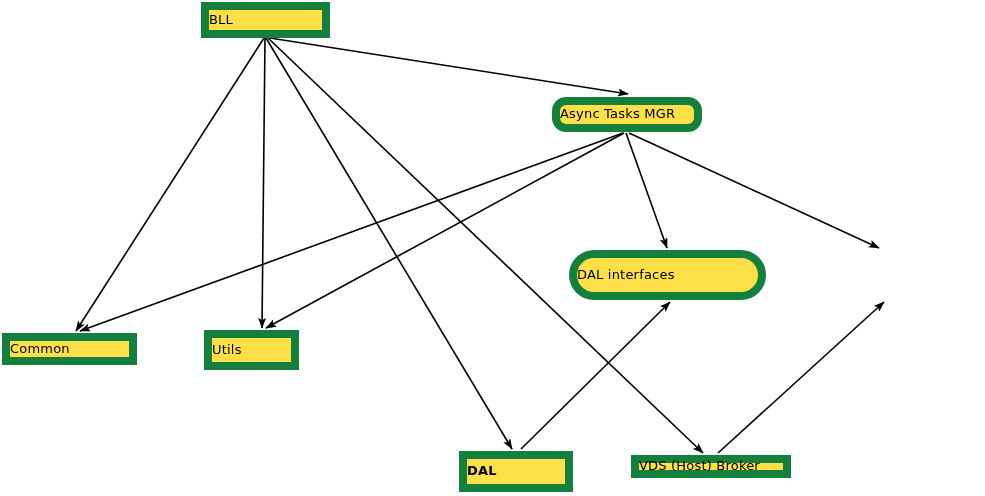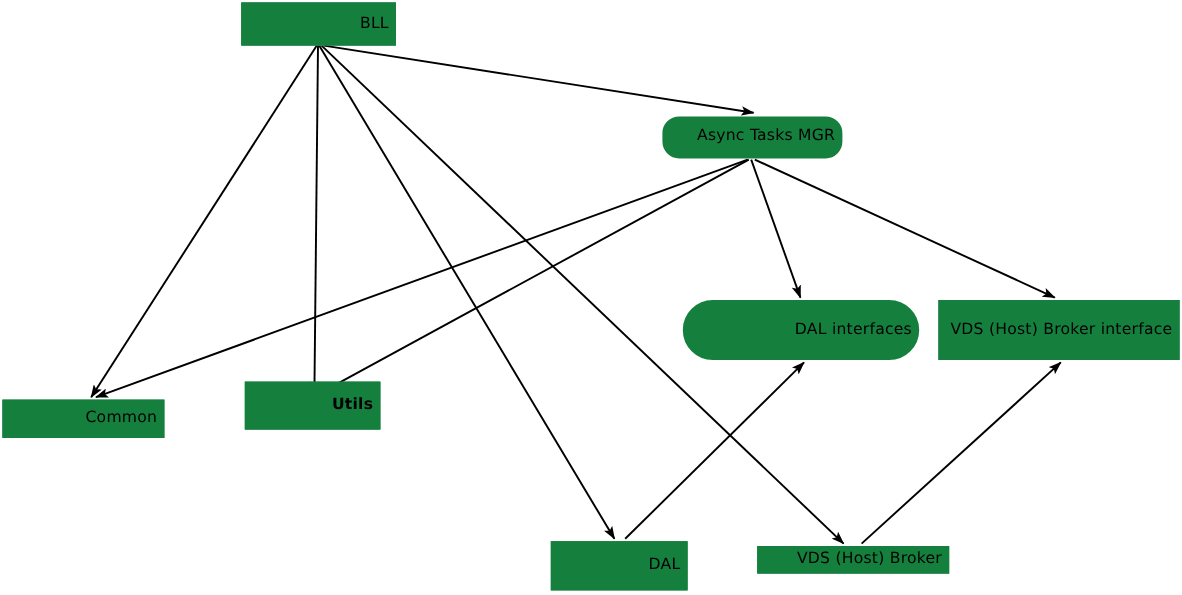--- a/index.html
+++ b/index.html
@@ -20,25 +20,25 @@
   #edge-layer {
     position: absolute;
     left: 0;
     top: 0;
     width: 985px;
     height: 496px;
   }
   .node {
     position: absolute;
     box-sizing: border-box;
-    background: #15803d;
-    border: 6px solid #15803d;
+    background: #fde047;
+    border: 8px solid #15803d;
     display: flex;
     align-items: center;
-    justify-content: flex-end;
+    justify-content: flex-start;
     z-index: 2;
   }
   .node-label {
     font-family: "DejaVu Sans", sans-serif;
     font-size: 13px;
     color: #000000;
     line-height: 1.1;
     white-space: nowrap;
     letter-spacing: 0.2px;
   }
@@ -79,33 +79,30 @@
   </div>
 
   <div class="node" style="left: 552px; top: 97px; width: 150px; height: 35px; border-radius: 14px;">
     <span class="node-label">Async Tasks MGR</span>
   </div>
 
   <div class="node" style="left: 569px; top: 250px; width: 197px; height: 50px; border-radius: 25px;">
     <span class="node-label">DAL interfaces</span>
   </div>
 
-  <div class="node" style="left: 782px; top: 250px; width: 201px; height: 50px;">
-    <span class="node-label">VDS (Host) Broker interface</span>
-  </div>
 
   <div class="node" style="left: 2px; top: 333px; width: 135px; height: 32px;">
     <span class="node-label">Common</span>
   </div>
 
-  <div class="node" style="left: 204px; top: 318px; width: 113px; height: 40px; font-weight: bold;">
+  <div class="node" style="left: 204px; top: 330px; width: 95px; height: 40px;">
     <span class="node-label">Utils</span>
   </div>
 
-  <div class="node" style="left: 459px; top: 451px; width: 114px; height: 41px;">
+  <div class="node" style="left: 459px; top: 451px; width: 114px; height: 41px; font-weight: bold;">
     <span class="node-label">DAL</span>
   </div>
 
   <div class="node" style="left: 631px; top: 455px; width: 160px; height: 23px;">
     <span class="node-label">VDS (Host) Broker</span>
   </div>
 
 </div>
 
 </body></html>

